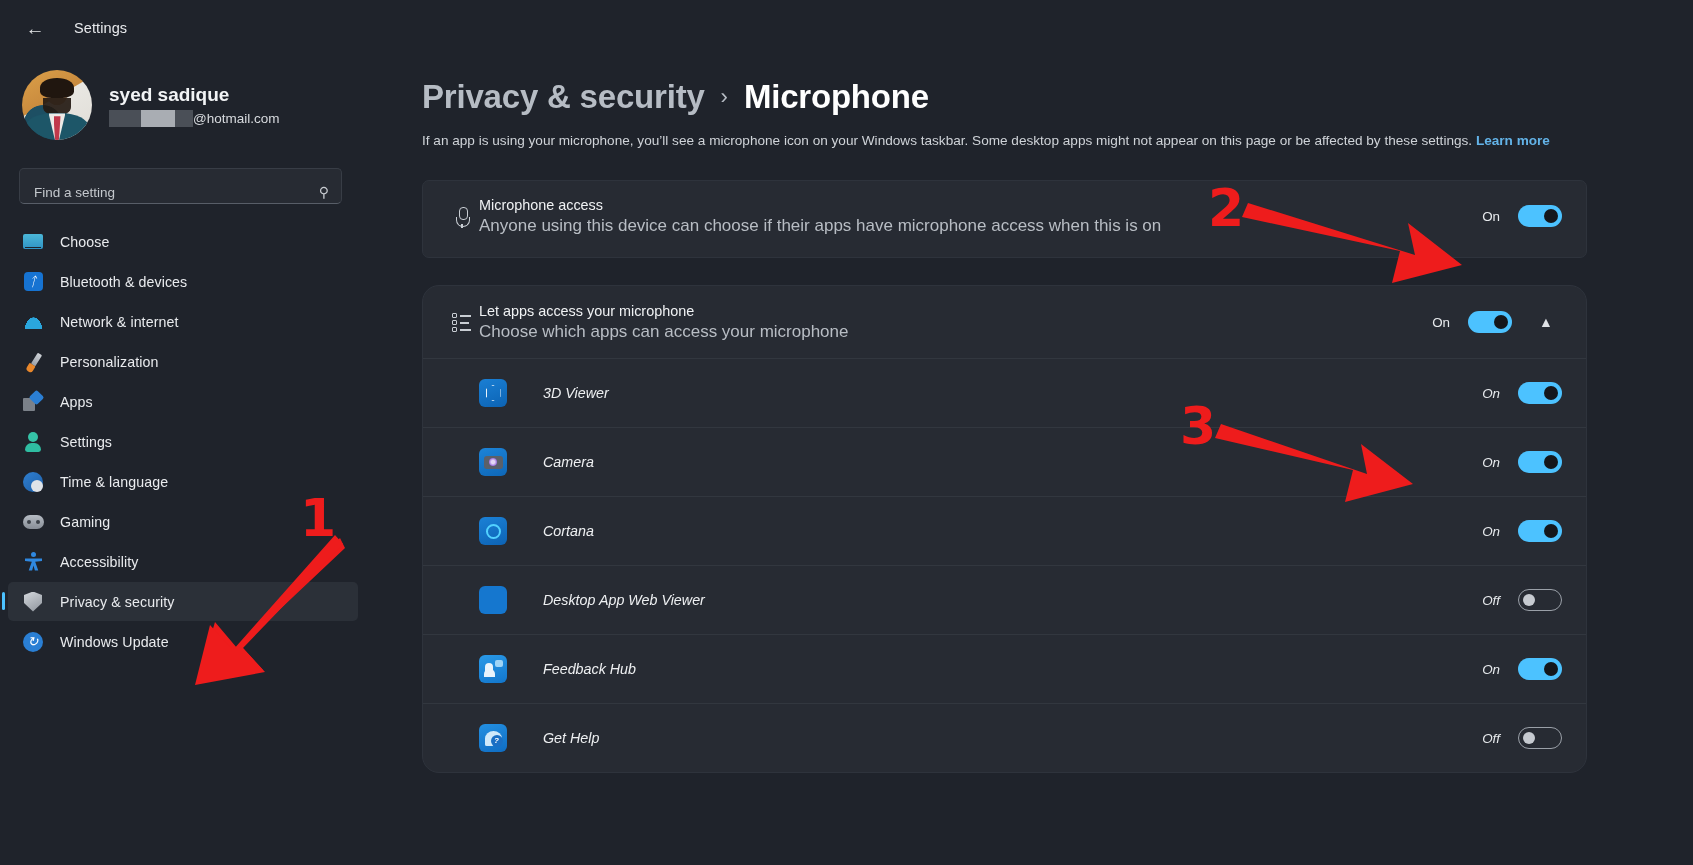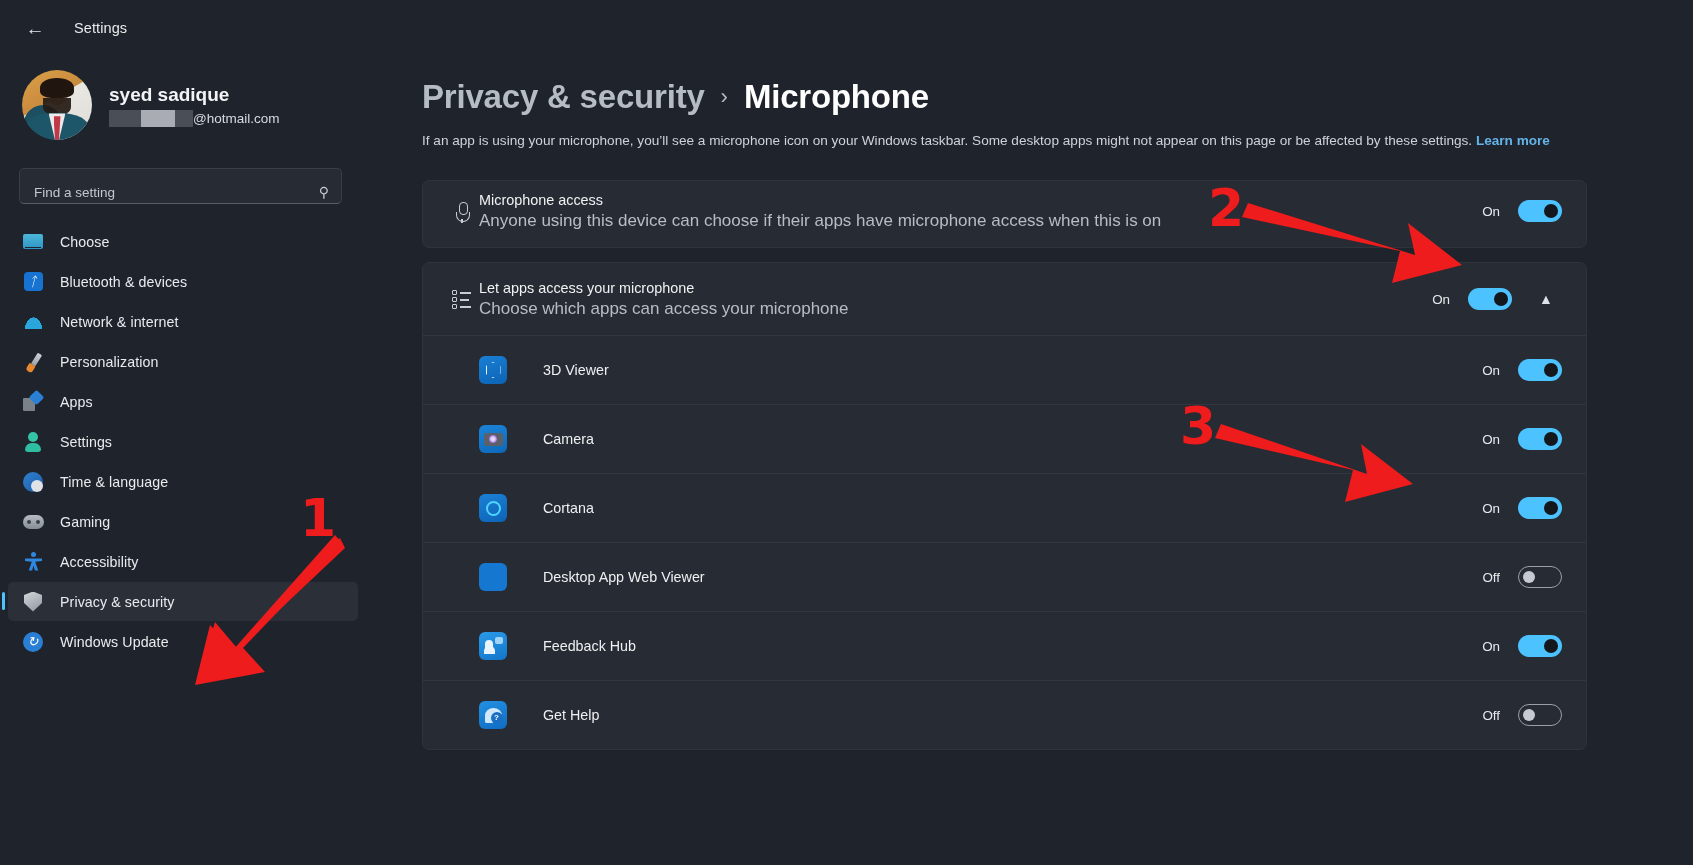--- a/index.html
+++ b/index.html
@@ -102,22 +102,22 @@
   .breadcrumb { display: flex; align-items: center; gap: 16px; }
   .bc-parent { font-size: 33px; font-weight: bold; color: #b6bcc4; letter-spacing: -.2px; }
   .bc-sep { font-size: 22px; color: #b6bcc4; }
   .bc-current { font-size: 33px; font-weight: bold; color: #ffffff; letter-spacing: -.2px; }
 
   .intro { margin-top: 14px; width: 1155px; font-size: 13.6px; line-height: 1.62; color: #cfd3d8; }
   .intro .lm { color: #63b3e8; font-weight: bold; }
 
   .cards { margin-top: 28px; width: 1165px; }
   .card { background: #272b33; border: 1px solid #2e333c; border-radius: 7px; }
-  .card.first { height: 68px; display: flex; align-items: center; padding: 0 24px 6px 22px; }
-  .card.group { margin-top: 14px; border-radius: 7px; overflow: hidden; }
+  .card.first { height: 78px; display: flex; align-items: center; padding: 0 24px 6px 22px; }
+  .card.group { margin-top: 27px; border-radius: 17px; overflow: hidden; }
 
   .row-head { height: 72px; display: flex; align-items: center; padding: 0 24px 0 22px; }
   .row-icon { width: 34px; flex: 0 0 34px; display: flex; align-items: center; justify-content: center; }
   .row-text { flex: 1; display: flex; flex-direction: column; gap: 3px; }
   .row-title { font-size: 14.4px; color: #f0f2f4; }
   .row-sub { font-size: 17px; color: #b8bdc4; }
   .row-right { display: flex; align-items: center; gap: 18px; }
   .state { font-size: 13.4px; color: #e7eaed; min-width: 24px; text-align: right; }
 
   .mic-glyph { width: 12px; height: 19px; position: relative; }
@@ -133,21 +133,21 @@
 
   .toggle { width: 44px; height: 22px; border-radius: 11px; position: relative; flex: 0 0 44px; }
   .toggle.on { background: #4cc2ff; }
   .toggle.off { background: transparent; border: 1.4px solid #9aa0a8; }
   .toggle .knob { position: absolute; top: 50%; transform: translateY(-50%); border-radius: 50%; }
   .toggle.on .knob { right: 4px; width: 14px; height: 14px; background: #14171c; }
   .toggle.off .knob { left: 4px; width: 12px; height: 12px; background: #c6cad0; }
 
   .chev { width: 32px; height: 32px; display: flex; align-items: center; justify-content: center; color: #dfe2e6; font-size: 14px; }
 
-  .app-row { height: 69px; display: flex; align-items: center; padding: 0 24px 0 22px; border-top: 1px solid #32373f; }
+  .app-row { height: 69px; display: flex; align-items: center; padding: 0 24px 0 22px; border-top: 1px solid #32373f; font-style: italic; }
   .app-icon { width: 28px; height: 28px; border-radius: 6px; margin-left: 34px; flex: 0 0 28px; position: relative;
     display: flex; align-items: center; justify-content: center; }
   .app-name { font-size: 14.3px; color: #eef0f2; margin-left: 36px; flex: 1; }
 
   .ai-3d { background: linear-gradient(160deg,#1a7fd4,#0c63b4); }
   .ai-3d .cube { width: 15px; height: 16px; border: 1.5px solid #e9f3fb;
     clip-path: polygon(50% 0,100% 26%,100% 74%,50% 100%,0 74%,0 26%); }
   .ai-cam { background: linear-gradient(160deg,#1c84d8,#0e67b8); }
   .ai-cam .body { width: 19px; height: 13px; border-radius: 3px; background: #5b6069; position: relative; }
   .ai-cam .lens { position:absolute; left:50%; top:50%; transform:translate(-50%,-50%); width:8px; height:8px; border-radius:50%;

